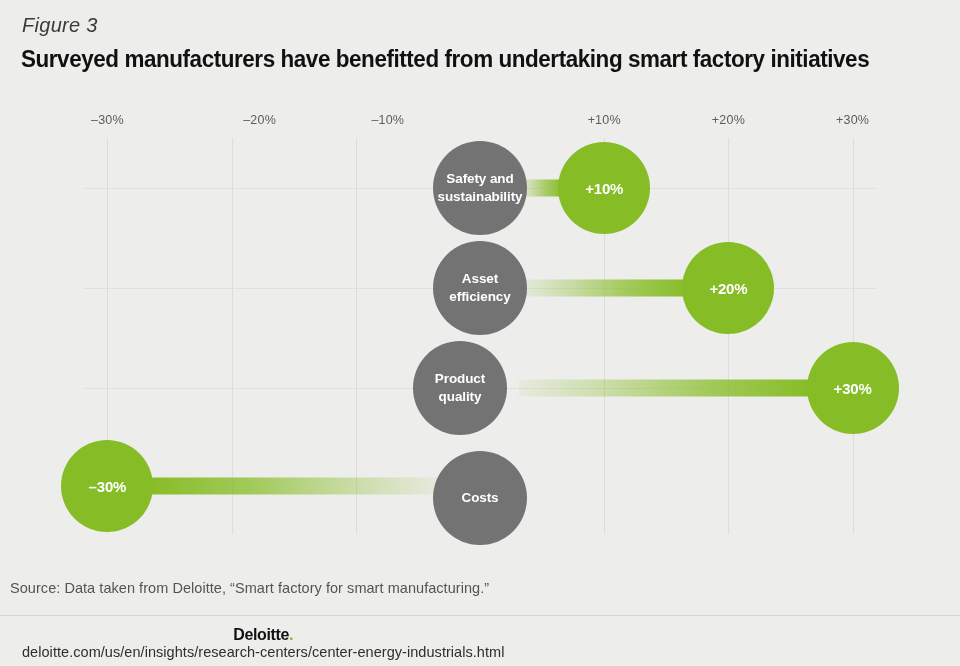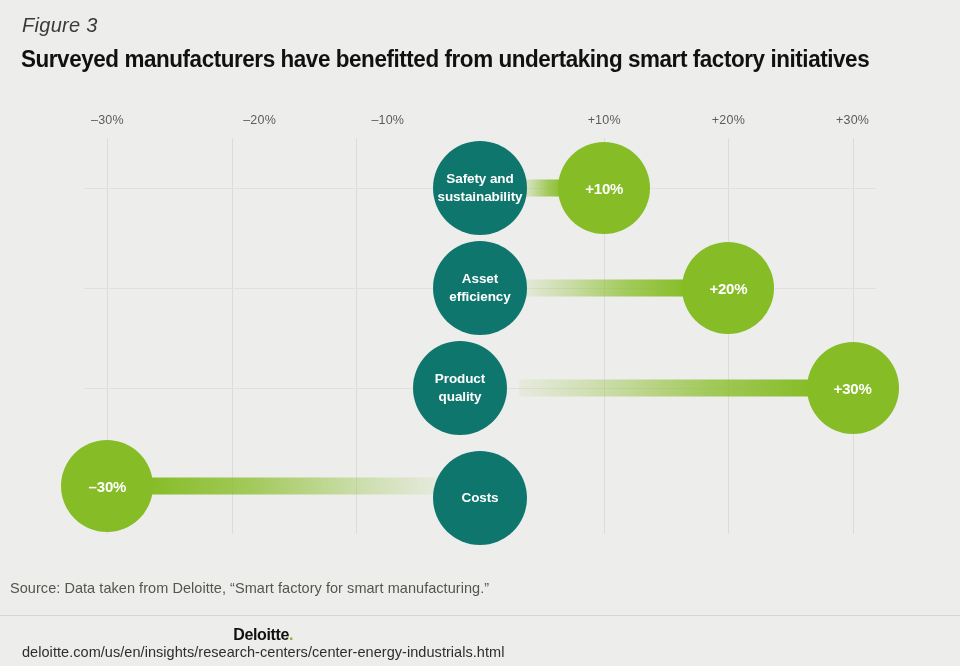--- a/index.html
+++ b/index.html
@@ -104,21 +104,21 @@
     position: absolute;
     border-radius: 50%;
     transform: translate(-50%, -50%);
     display: flex;
     align-items: center;
     justify-content: center;
     text-align: center;
     box-sizing: border-box;
   }
   .bubble.cat {
-    background: #0f766e;
+    background: #737373;
     color: #ffffff;
     font-size: 13.5px;
     font-weight: bold;
     line-height: 1.35;
     letter-spacing: -0.1px;
   }
   .bubble.val {
     background: #86bc25;
     color: #ffffff;
     font-size: 15px;

